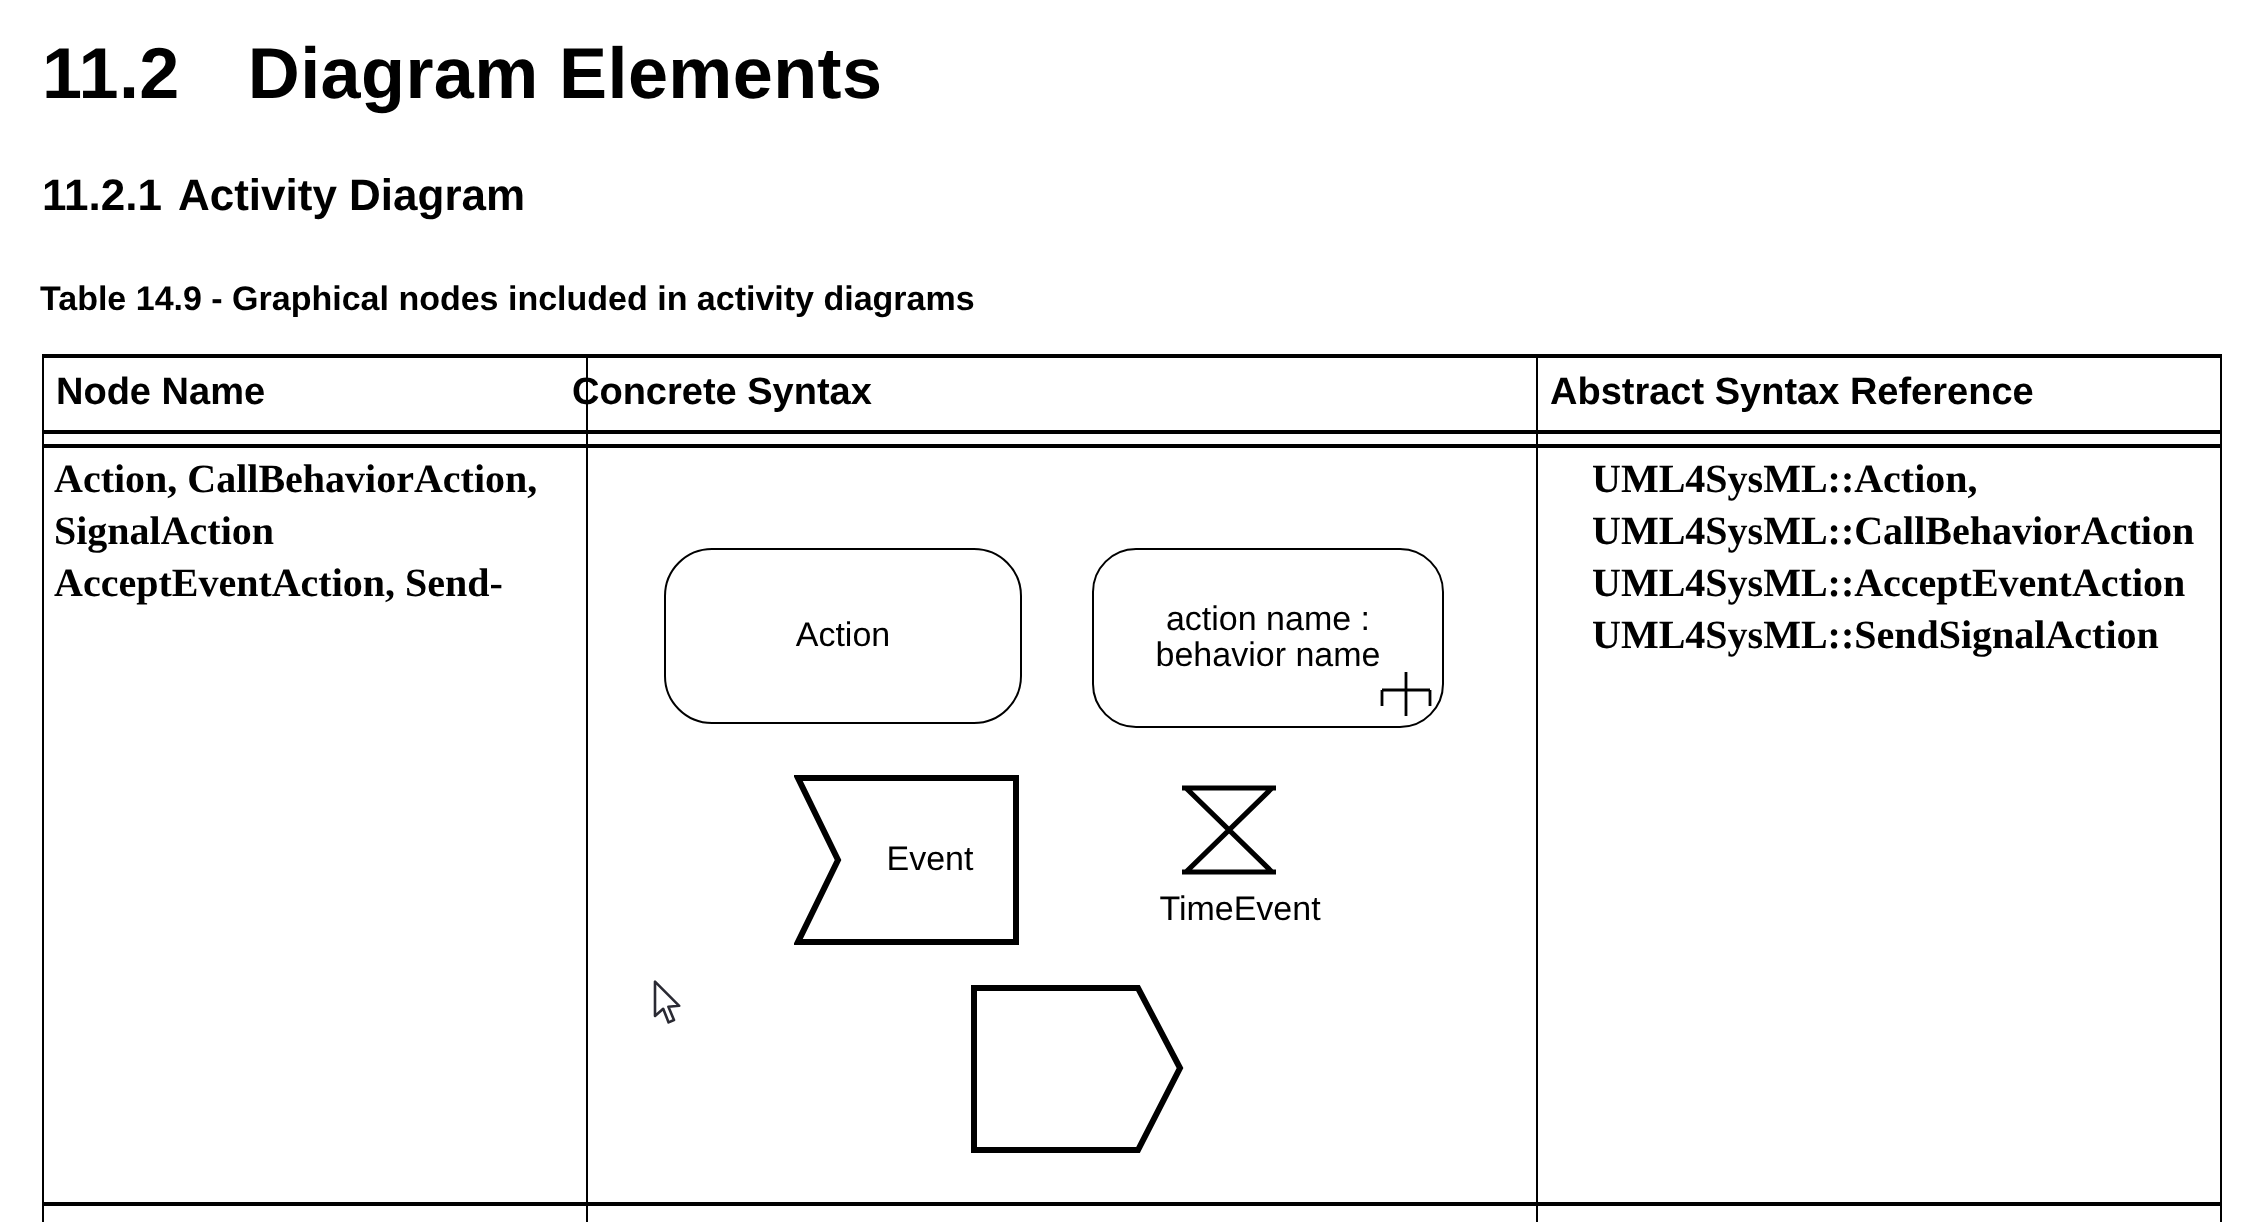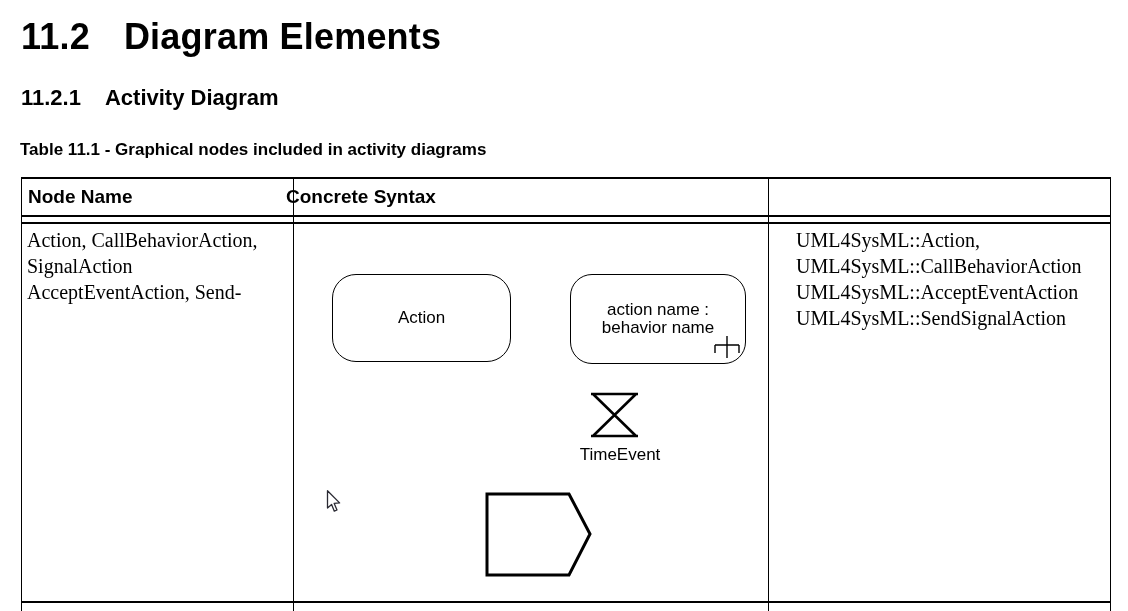--- a/index.html
+++ b/index.html
@@ -14,48 +14,48 @@
     color: #000;
   }
   .h1 {
     position: absolute; left: 21px; top: 16px;
     font-size: 36px; font-weight: bold;
     display: flex; gap: 34px; letter-spacing: 0.2px;
   }
   .h2 {
     position: absolute; left: 21px; top: 85px;
     font-size: 22px; font-weight: bold;
-    display: flex; gap: 24px;
+    display: flex; gap: 8px;
   }
   .caption {
     position: absolute; left: 20px; top: 140px;
     font-size: 17px; font-weight: bold;
   }
   
   .tbl { position: absolute; left: 21px; top: 177px; width: 1090px; height: 434px; }
   .hline { position: absolute; left: 0; width: 1090px; height: 1.5px; background: #000; }
   .vline { position: absolute; top: 0; width: 1.4px; height: 434px; background: #000; }
   .th {
     position: absolute; top: 9px;
     font-size: 19px; font-weight: bold; white-space: nowrap;
   }
   .serif-cell {
     position: absolute; top: 50px;
     font-family: "Liberation Serif", serif;
-    font-size: 20px; font-weight: normal; line-height: 26px; white-space: nowrap;
+    font-size: 20px; font-weight: bold; line-height: 26px; white-space: nowrap;
   }
   
   .action-box {
     position: absolute; left: 332px; top: 274px; width: 179px; height: 88px;
     border: 1.5px solid #000; border-radius: 24px;
     display: flex; align-items: center; justify-content: center;
     font-size: 17px;
   }
   .cba-box {
-    position: absolute; left: 570px; top: 274px; width: 176px; height: 90px;
+    position: absolute; left: 546px; top: 274px; width: 176px; height: 90px;
     border: 1.5px solid #000; border-radius: 22px;
     display: flex; flex-direction: column; align-items: center; justify-content: center;
     font-size: 17px; line-height: 18px; text-align: center;
   }
   .rake { position: absolute; right: 4px; bottom: 3px; }
   .shape-wrap { position: absolute; }
   .shape-label {
     position: absolute; display: flex; align-items: center; justify-content: center;
     font-size: 17px; height: 100%;
   }
@@ -73,36 +73,37 @@
   <div class="h1">
     <span>11.2</span>
     <span>Diagram Elements</span>
   </div>
 
   <div class="h2">
     <span>11.2.1</span>
     <span>Activity Diagram</span>
   </div>
 
-  <div class="caption">Table 11.1 - Graphical nodes included in activity diagrams</div>
+  <div class="caption">Table 14.9 - Graphical nodes included in activity diagrams</div>
 
   <div class="tbl">
 
     <div class="hline" style="top:0;"></div>
     <div class="hline" style="top:38px;"></div>
     <div class="hline" style="top:45px;"></div>
     <div class="hline" style="top:424px;"></div>
 
     <div class="vline" style="left:0;"></div>
     <div class="vline" style="left:272px;"></div>
     <div class="vline" style="left:747px;"></div>
     <div class="vline" style="left:1088.5px;"></div>
 
     <div class="th" style="left:7px;">Node Name</div>
     <div class="th" style="left:265px;">Concrete Syntax</div>
+    <div class="th" style="left:754px;">Abstract Syntax Reference</div>
 
     <div class="serif-cell" style="left:6px;">
       <div>Action, CallBehaviorAction,</div>
       <div>SignalAction</div>
       <div>AcceptEventAction, Send-</div>
     </div>
 
     <div class="serif-cell" style="left:775px;">
       <div>UML4SysML::Action,</div>
       <div>UML4SysML::CallBehaviorAction</div>
@@ -116,20 +117,26 @@
   </div>
 
   <div class="cba-box">
     <span>action name :</span>
     <span>behavior name</span>
     <svg class="rake" width="28" height="25" viewBox="0 0 28 25">
       <path d="M14 1 V23 M2 10 H26 M2 10 V18 M26 10 V18" stroke="#000" stroke-width="1.4" fill="none"></path>
     </svg>
   </div>
 
+  <div class="shape-wrap" style="left:397px; top:387px; width:114px; height:86px;">
+    <svg width="114" height="86" viewBox="0 0 114 86">
+      <polygon points="2,2 111,2 111,84 2,84 22,43" fill="#ffffff" stroke="#000" stroke-width="3"></polygon>
+    </svg>
+    <div class="shape-label" style="left:26px; top:0; right:4px;">Event</div>
+  </div>
 
   <div class="shape-wrap" style="left:590px; top:392px;">
     <svg width="49" height="46" viewBox="0 0 49 46">
       <path d="M1 2 H48 M1 44 H48 M3 2 L46 44 M46 2 L3 44" stroke="#000" stroke-width="2.6" fill="none"></path>
     </svg>
   </div>
   <div class="time-label">TimeEvent</div>
 
   <div class="shape-wrap" style="left:485px; top:492px; width:108px; height:85px;">
     <svg width="108" height="85" viewBox="0 0 108 85">

